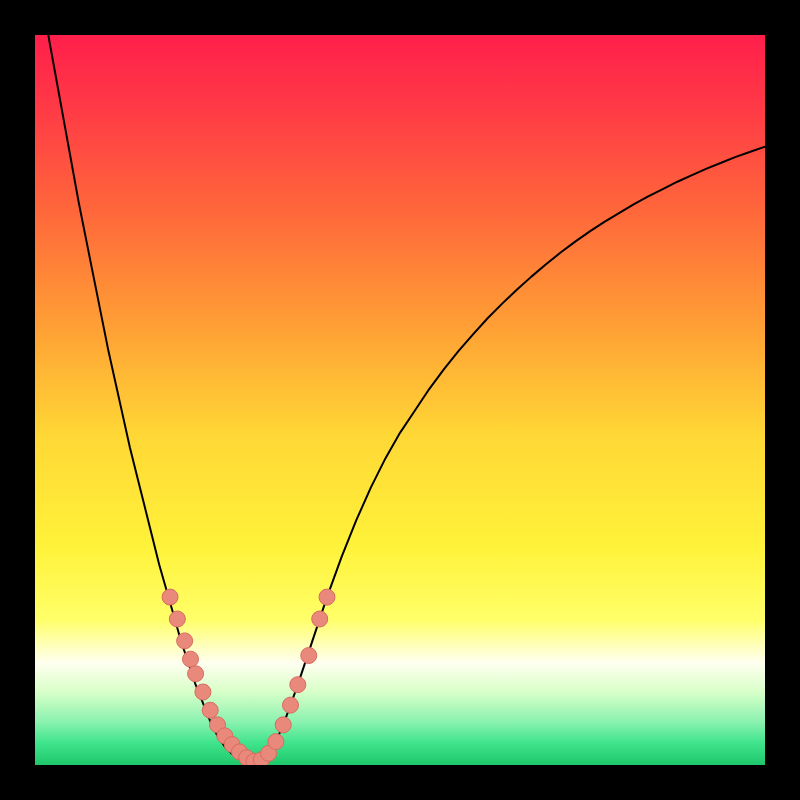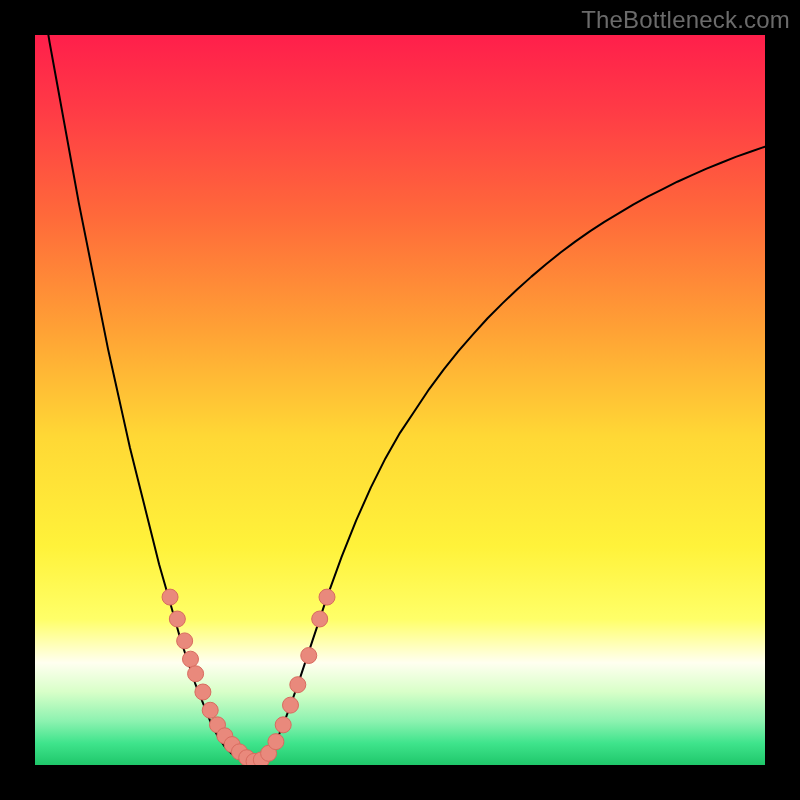--- a/index.html
+++ b/index.html
@@ -35,21 +35,20 @@
     letter-spacing: 0.2px;
   }
   svg {
     display: block;
   }
 </style>
 </head>
 <body>
 
 <div class="frame">
-  <div class="watermark">TheBottleneck.com</div>
 
   <div class="plot-area">
     <svg id="chart-svg" width="730" height="730" viewBox="0 0 730 730">
       <defs>
         <linearGradient id="bg-grad" x1="0" y1="0" x2="0" y2="1">
             <stop offset="0.0%" stop-color="#ff1f4b"></stop>
             <stop offset="10.0%" stop-color="#ff3a46"></stop>
             <stop offset="25.0%" stop-color="#ff6a3a"></stop>
             <stop offset="40.0%" stop-color="#ffa035"></stop>
             <stop offset="55.0%" stop-color="#ffd835"></stop>

